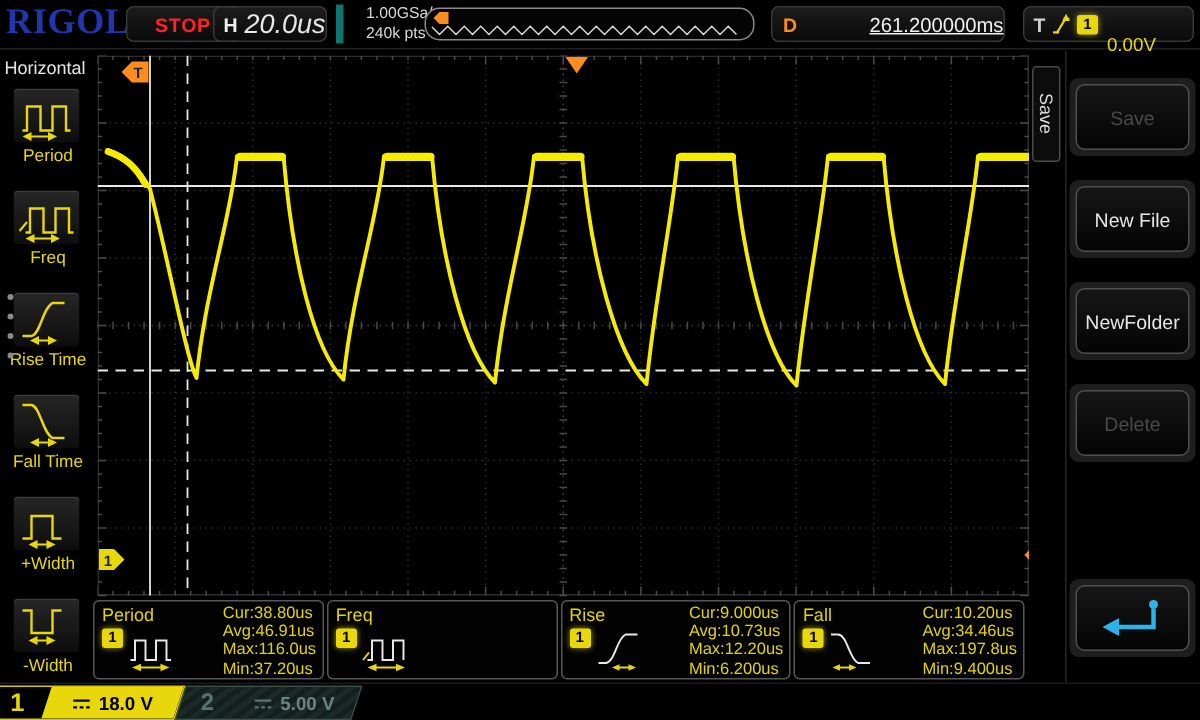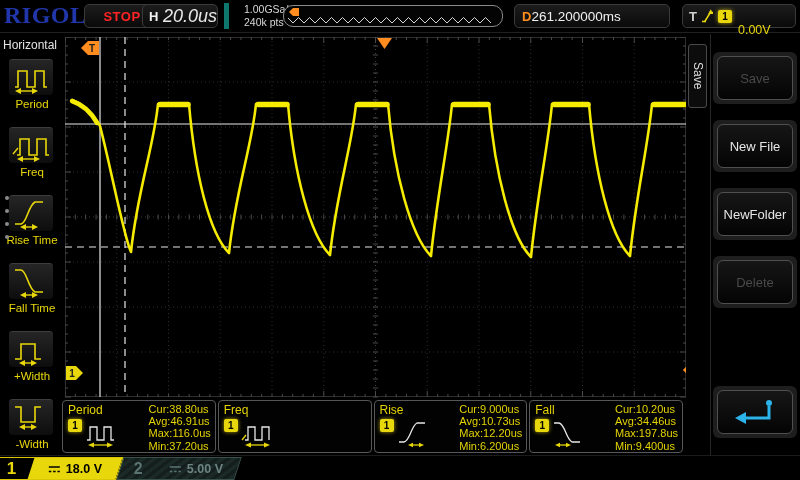--- a/index.html
+++ b/index.html
@@ -17,21 +17,21 @@
   #stop-box span { color:#ff2323; font-weight:bold; font-size:13px; letter-spacing:0.5px; }
   #h-box { left:142px; width:76px; }
   #h-box .hletter { color:#f0f0f0; font-weight:bold; font-size:13px; margin-left:6px; }
   #h-box .hval { flex:1; text-align:right; color:#e8e8e8; font-size:18px;font-style:italic; }
   #acq-box { position:absolute; left:224px; top:3px; color:#d8d8d8; font-size:10.5px;
              line-height:13px; border-left:5px solid #0f766e; padding-left:15px; }
   #preview-strip { position:absolute; left:283px; top:5px; width:220px; height:22px;
                    border:1px solid #8a8a8a; border-radius:10px; background:#040404; overflow:hidden; }
   #d-box { left:514px; width:156px; }
   #d-box .dletter { color:#ff8c1e; font-weight:bold; font-size:13px; margin-left:7px; }
-  #d-box .dval { flex:1; text-align:left; color:#f0f0f0; font-size:13.5px; }
+  #d-box .dval { flex:1; text-align:right; color:#f0f0f0; font-size:13.5px;text-decoration:underline; }
   #t-box { left:682px; width:114px; gap:4px; }
   #t-box .tletter { color:#cfcfcf; font-weight:bold; font-size:13px; margin-left:6px; }
   .ch-badge { width:14px; height:13px; background:#e8d70a; border-radius:2px; color:#000;
               font-size:10px; font-weight:bold; display:flex; align-items:center; justify-content:center;
               box-shadow:0 0 4px rgba(240,220,20,.7); }
   #t-box .tval { color:#e8d70a; font-size:12.5px; margin-left:2px;margin-top:28px; }
 
   
   #left-menu { position:absolute; left:0; top:34px; width:64px; height:420px; background:#000; }
   #left-menu .title { position:absolute; left:3px; top:4px; color:#e4e4e4; font-size:12px; }

